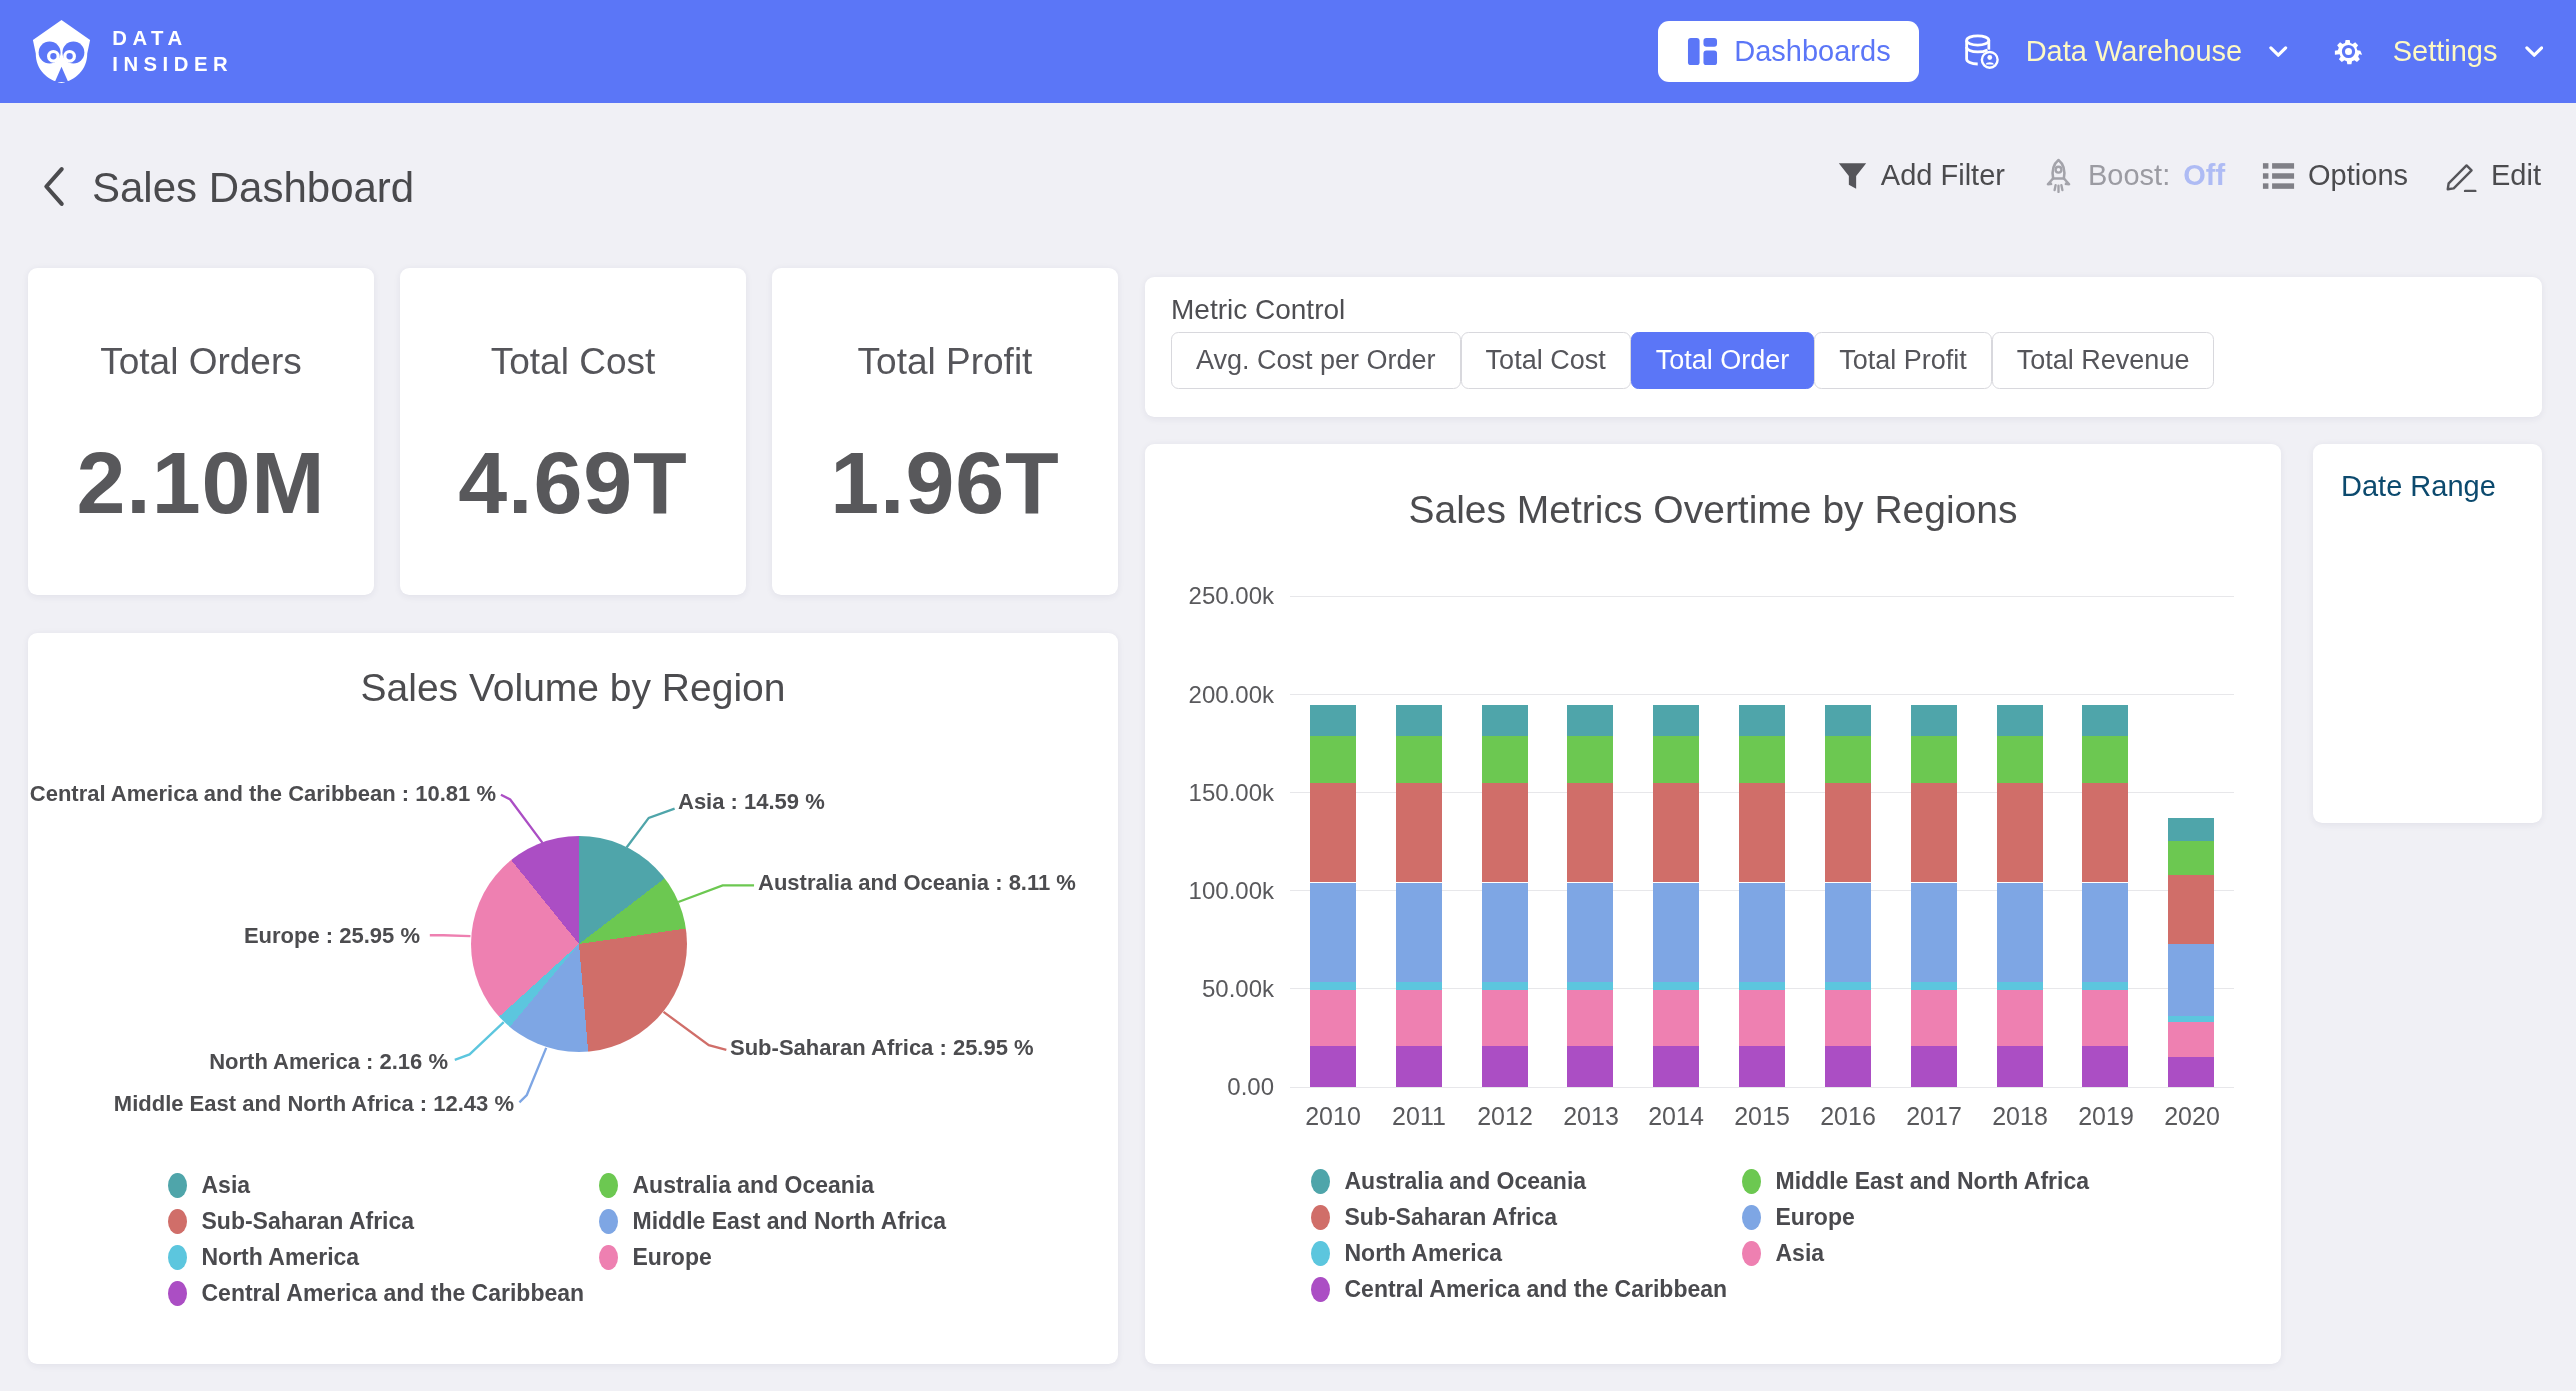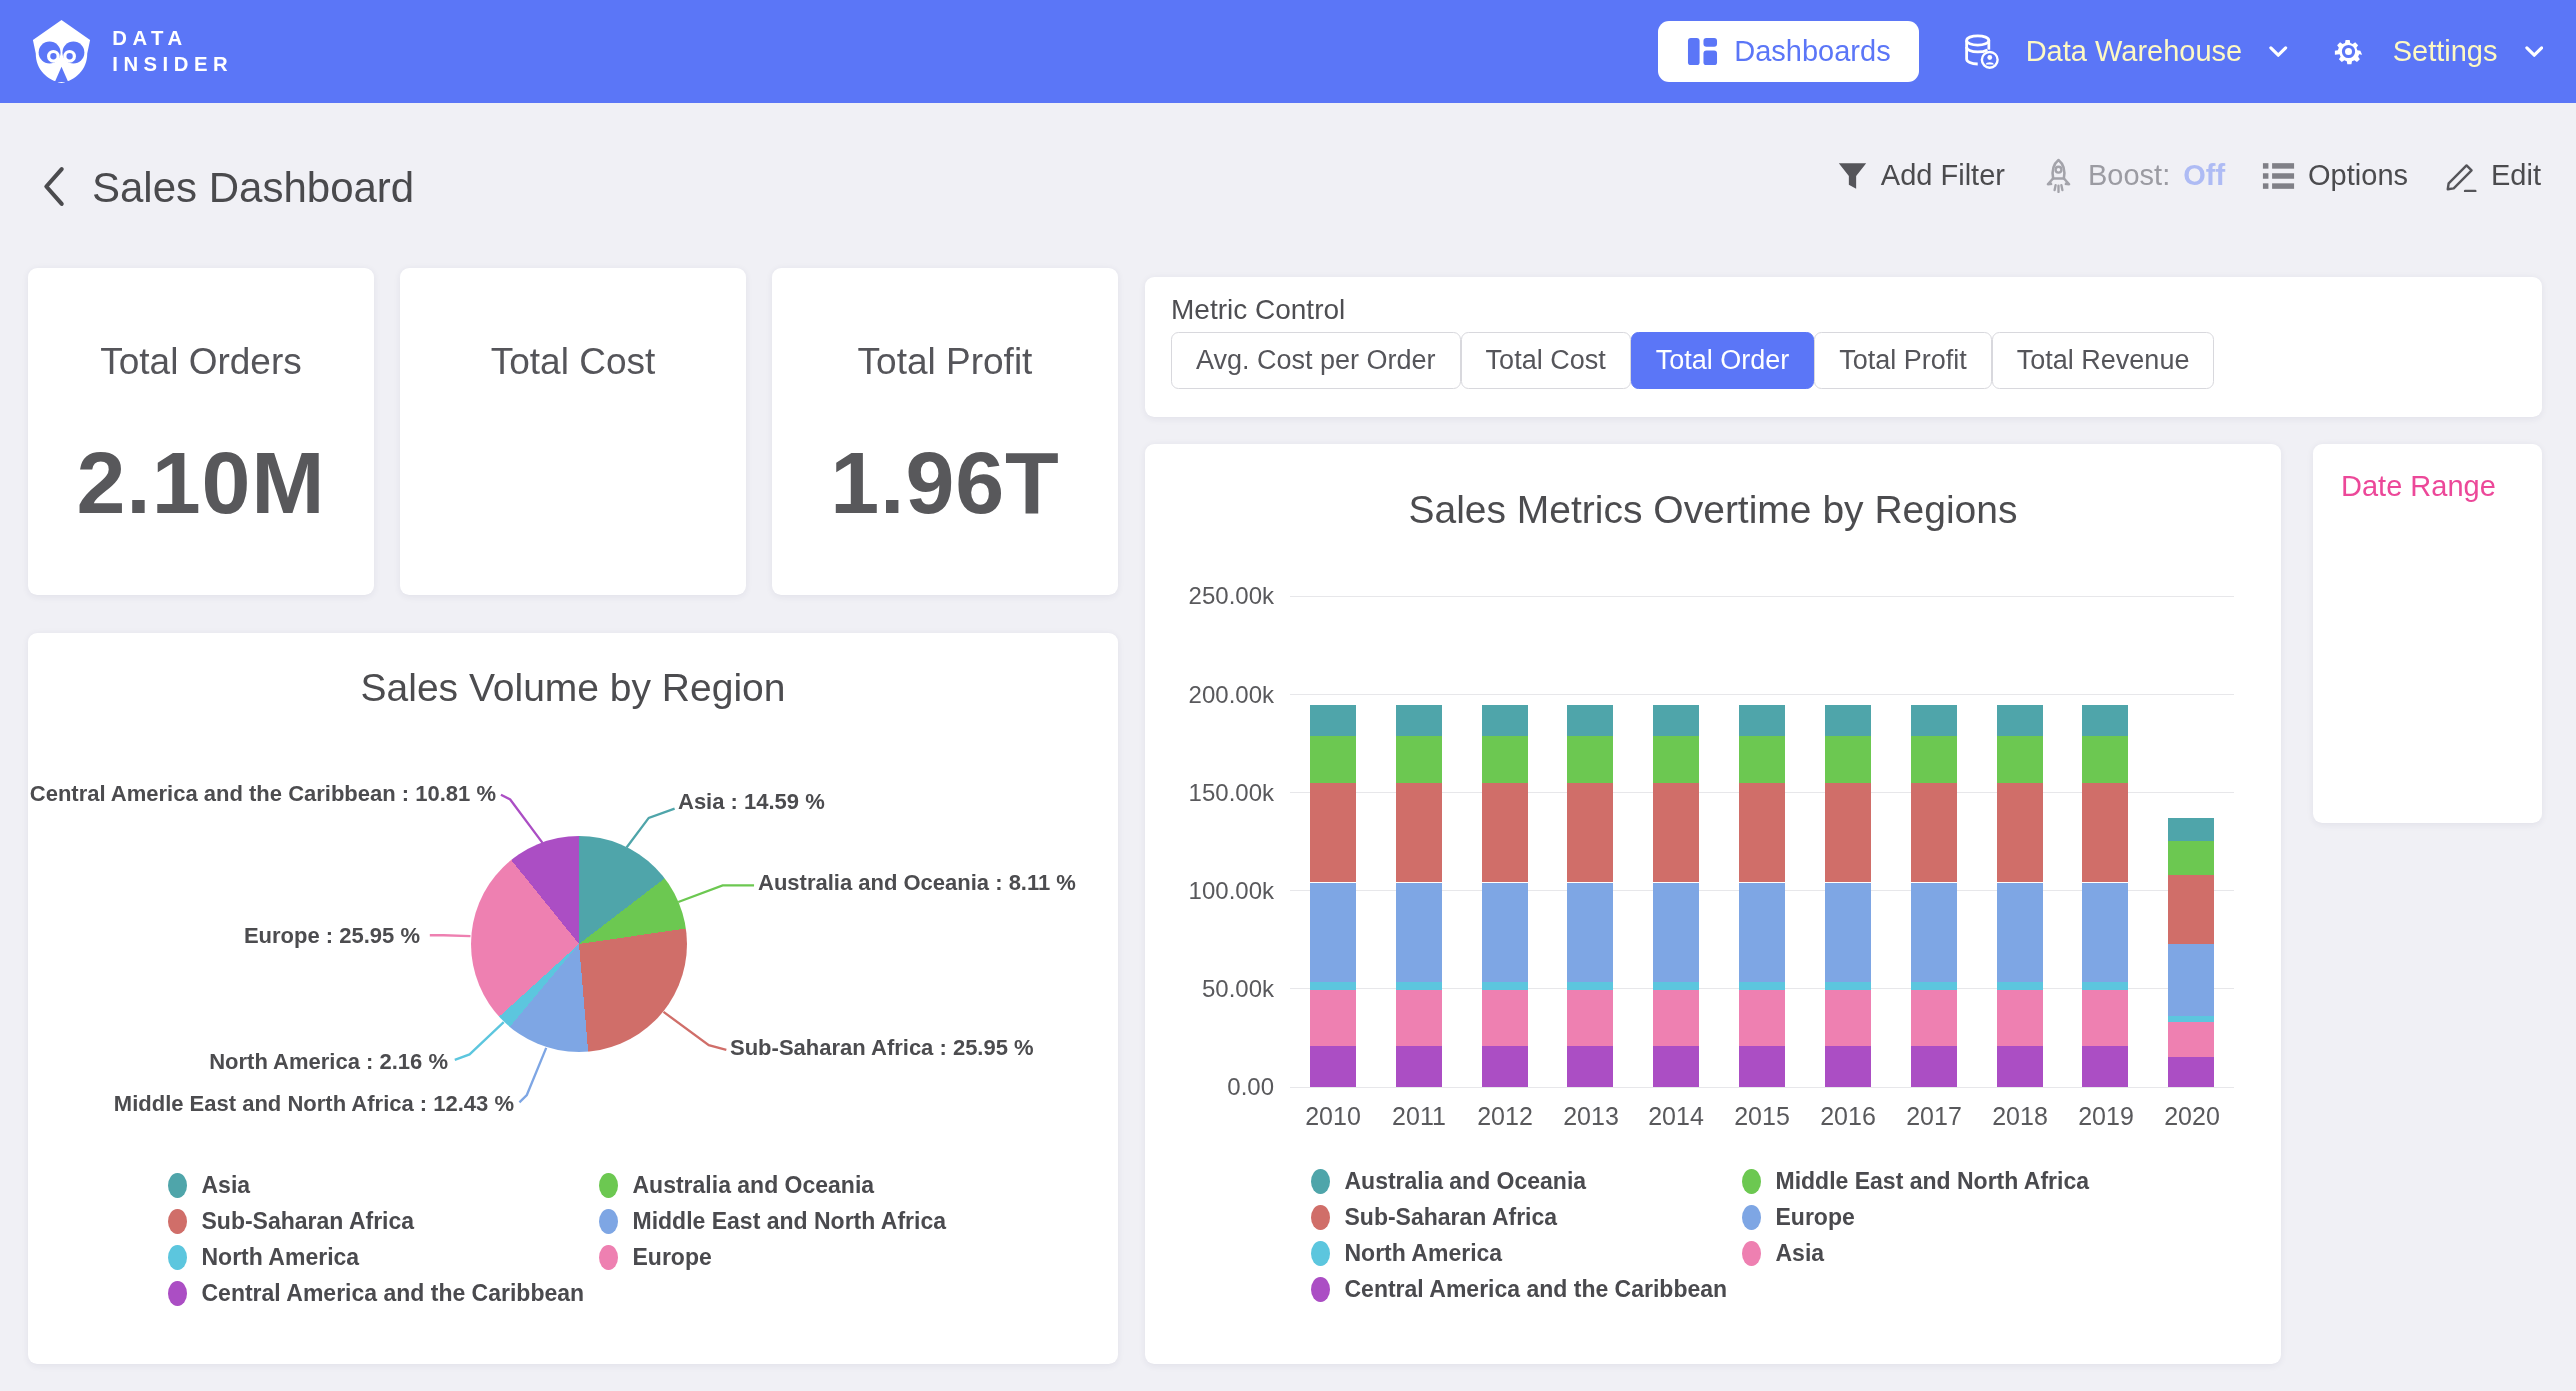--- a/index.html
+++ b/index.html
@@ -53,21 +53,21 @@
   
   .bar-card{left:1145px;top:444px;width:1136px;height:920px;}
   .bar-title{top:44px;}
   #bar-plot{position:absolute;left:145px;top:152px;width:944px;height:491px;}
   .gridline{position:absolute;left:0;width:100%;height:0.9px;background:#E7E7EA;}
   .ylabel{position:absolute;left:0;width:129px;text-align:right;font-size:24px;color:#59595C;transform:translateY(-50%);}
   .bar-seg{position:absolute;}
   .xlabel{position:absolute;top:658px;width:86px;text-align:center;font-size:25px;color:#59595C;}
   
   .date-card{left:2313px;top:444px;width:229px;height:379px;}
-  .date-title{position:absolute;left:28px;top:26px;font-size:29px;color:#ec4899;}
+  .date-title{position:absolute;left:28px;top:26px;font-size:29px;color:#0c4a6e;}
   .date-buttons{position:absolute;left:15px;top:79px;width:200px;display:flex;flex-direction:column;gap:11px;}
   .date-btn{height:55px;border:1.8px solid #D8D8DD;border-radius:7.4px;background:#fff;
     font-family:"Liberation Sans",sans-serif;font-size:26px;color:#55555A;cursor:pointer;}
   .date-btn.selected{background:#5B76F7;color:#fff;border-color:#5B76F7;}
 </style>
 </head>
 <body>
 
 <div class="nav">
   <div class="brand">
@@ -162,20 +162,21 @@
     </div>
   </div>
 </div>
 
 <div class="card kpi-card" style="left:28px">
   <div class="kpi-label">Total Orders</div>
   <div class="kpi-value">2.10M</div>
 </div>
 <div class="card kpi-card" style="left:400px">
   <div class="kpi-label">Total Cost</div>
+  <div class="kpi-value">4.69T</div>
 </div>
 <div class="card kpi-card" style="left:772px">
   <div class="kpi-label">Total Profit</div>
   <div class="kpi-value">1.96T</div>
 </div>
 
 <div class="card metric-card">
   <div class="metric-title">Metric Control</div>
   <div class="metric-buttons" id="metric-buttons">
       <button class="metric-btn">Avg. Cost per Order</button>

